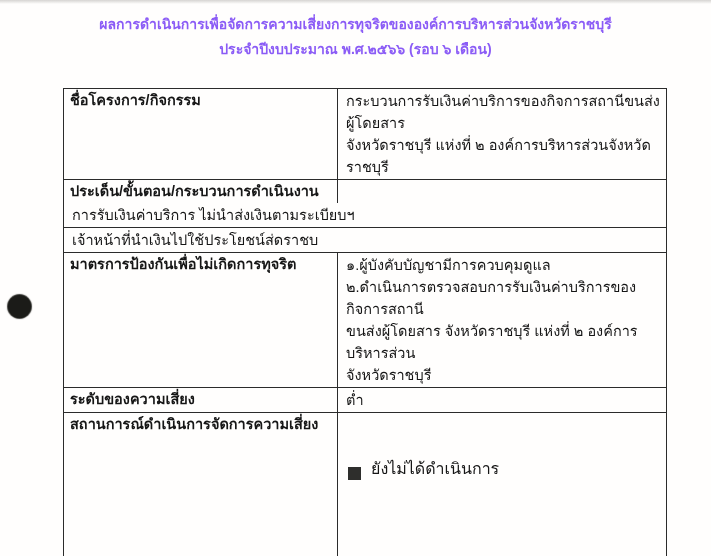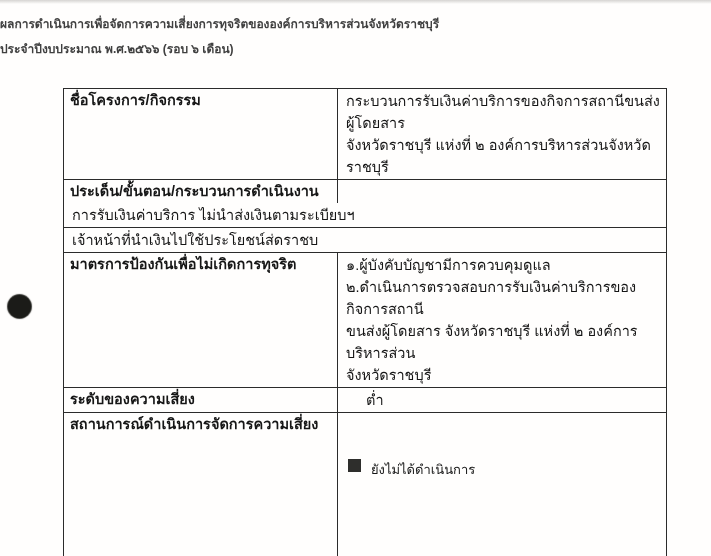--- a/index.html
+++ b/index.html
@@ -16,22 +16,22 @@
     position:absolute;top:0;left:0;right:0;height:4px;
     background:linear-gradient(#d6d4d2,#fffefd);
   }
   .punch-dot{
     position:absolute;left:8px;top:295px;width:23px;height:23px;
     border-radius:50%;background:#1b1b18;
     box-shadow:0 0 1px 1px #3a3a36;
   }
   .title-block{
     position:absolute;top:12px;left:0;right:0;
-    text-align:left;font-weight:bold;
-    font-size:12px;line-height:25px;color:#404040;
+    text-align:center;font-weight:bold;
+    font-size:14px;line-height:25px;color:#8b5cf6;
   }
   .doc-table{
     position:absolute;left:63px;top:88px;width:604px;
     border:1.7px solid #2b2b2b;
     display:flex;flex-direction:column;
     background:#fffefd;
   }
   .row{display:flex;border-top:1.5px solid #2b2b2b;}
   .row:first-child{border-top:none;}
   .cell-label{
@@ -42,27 +42,27 @@
   }
   .cell-value{
     flex:1;padding:1px 4px 1px 8px;
     font-size:14.5px;line-height:22px;
     white-space:pre-line;
   }
   .r1{min-height:46px;}
   .r2{min-height:27px;flex-direction:column;}
   .r3{min-height:23px;}
   .r4{min-height:88px;}
-  .r5{min-height:22px;gap:20px;}
+  .r5{min-height:22px;}
   .r6{min-height:110px;}
   .options{padding:2px 0 0 0;}
   .option{
-    display:flex;align-items:flex-start;
+    display:flex;align-items:flex-end;
     height:21px;position:relative;
-    font-size:13px;
+    font-size:16px;
   }
   .sq{
     width:13px;height:13px;flex:none;
     background:#2e2e2c;margin:0 10px 0 10px;
   }
   .checkmark{
     position:absolute;left:2px;top:-3px;
     width:54px;height:27px;pointer-events:none;
   }
 </style>

